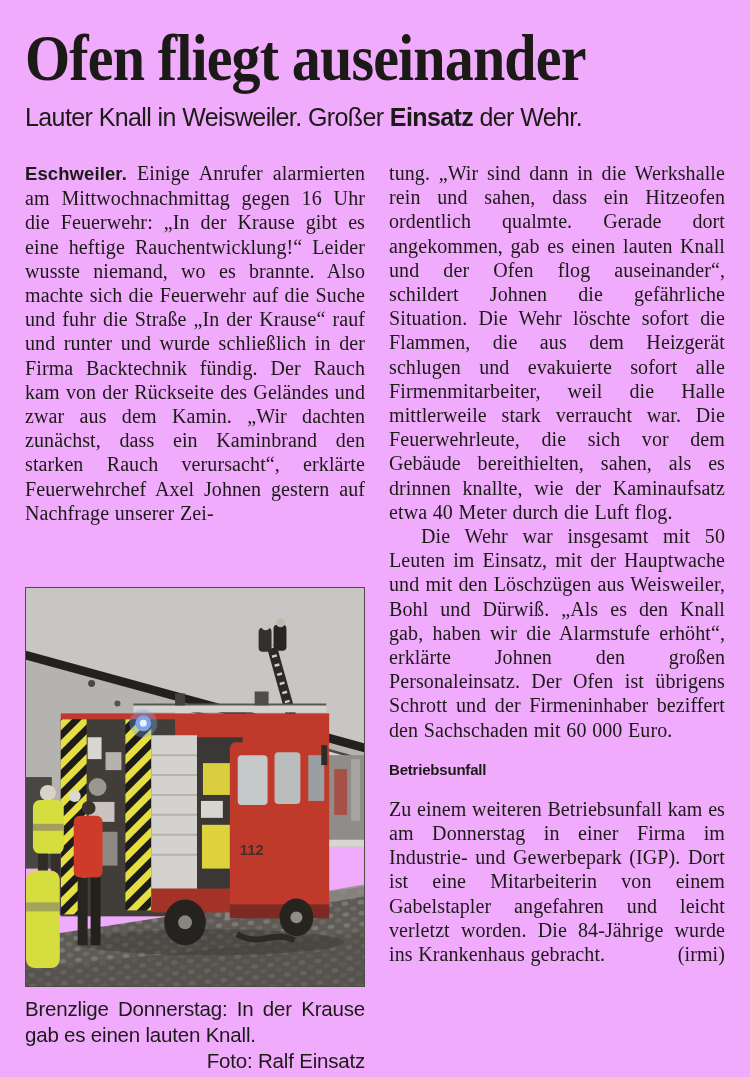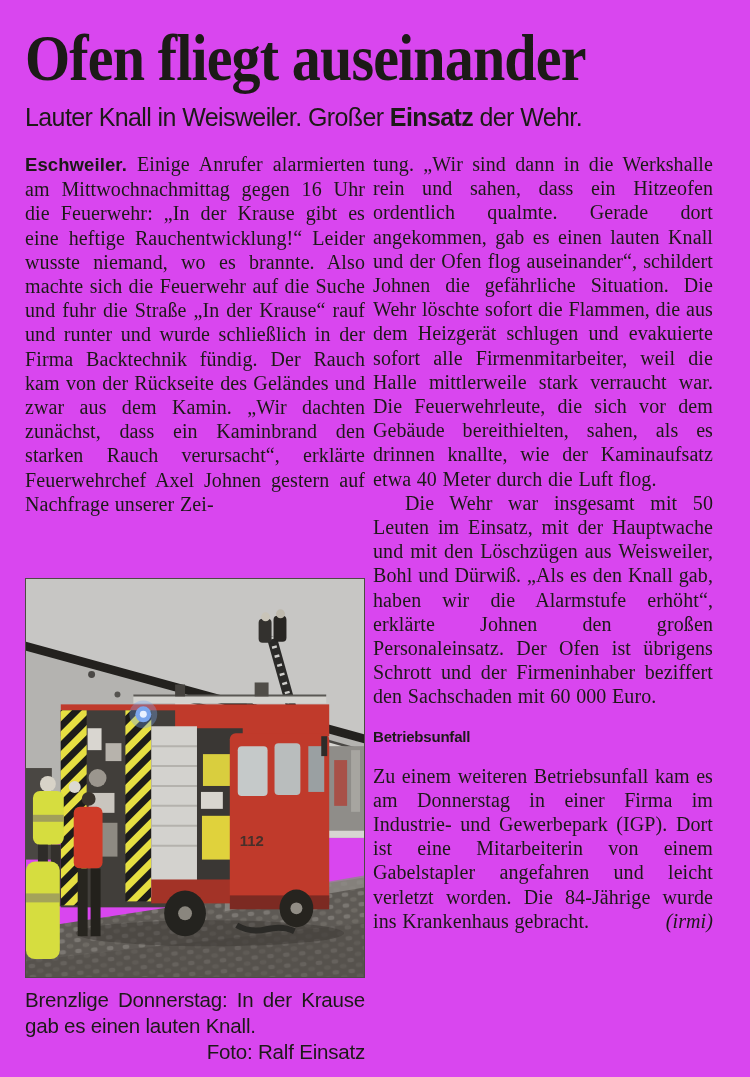--- a/index.html
+++ b/index.html
@@ -7,21 +7,21 @@
   body {
     background: #f2f0ed;
     font-family: "Liberation Serif", serif;
     color: #1c1a17;
   }
   .page {
     width: 750px;
     height: 1077px;
     padding: 26px 25px 0 25px;
     overflow: hidden;
-    background: #d946ef;
+    background: #f0abfc;
   }
   .headline {
     font-family: "Liberation Serif", serif;
     font-weight: bold;
     font-size: 66px;
     line-height: 64px;
     letter-spacing: -1px;
     white-space: nowrap;
     transform: scaleX(0.88);
     transform-origin: 0 50%;
@@ -31,22 +31,22 @@
     font-weight: normal;
     font-size: 25px;
     line-height: 36px;
     letter-spacing: -0.6px;
     margin-top: 9px;
     white-space: nowrap;
   }
   .subheadline b { font-weight: bold; }
   .columns {
     display: flex;
-    gap: 8px;
-    margin-top: 17px;
+    gap: 24px;
+    margin-top: 26px;
   }
   .col { width: 340px; }
   .body-text {
     font-family: "Liberation Serif", serif;
     font-size: 20px;
     line-height: 24.2px;
     text-align: justify;
     letter-spacing: 0.1px;
     word-spacing: 0.5px;
     hyphens: auto;
@@ -76,21 +76,21 @@
   .credit { display: block; text-align: right; }
   .col-right p.indent { text-indent: 32px; }
   .subsection {
     font-family: "Liberation Sans", sans-serif;
     font-weight: bold;
     font-size: 15px;
     line-height: 24px;
     margin: 16px 0 15px 0;
     letter-spacing: -0.2px;
   }
-  .sig { float: right; font-style: italic; }
+  .sig { float: right; }
 </style>
 </head>
 <body>
 
 <div class="page">
 
   <h1 class="headline">Ofen fliegt auseinander</h1>
 
   <h2 class="subheadline"><span>Lauter Knall in Weisweiler. Großer </span><b>Einsatz</b><span> der Wehr.</span></h2>
 

